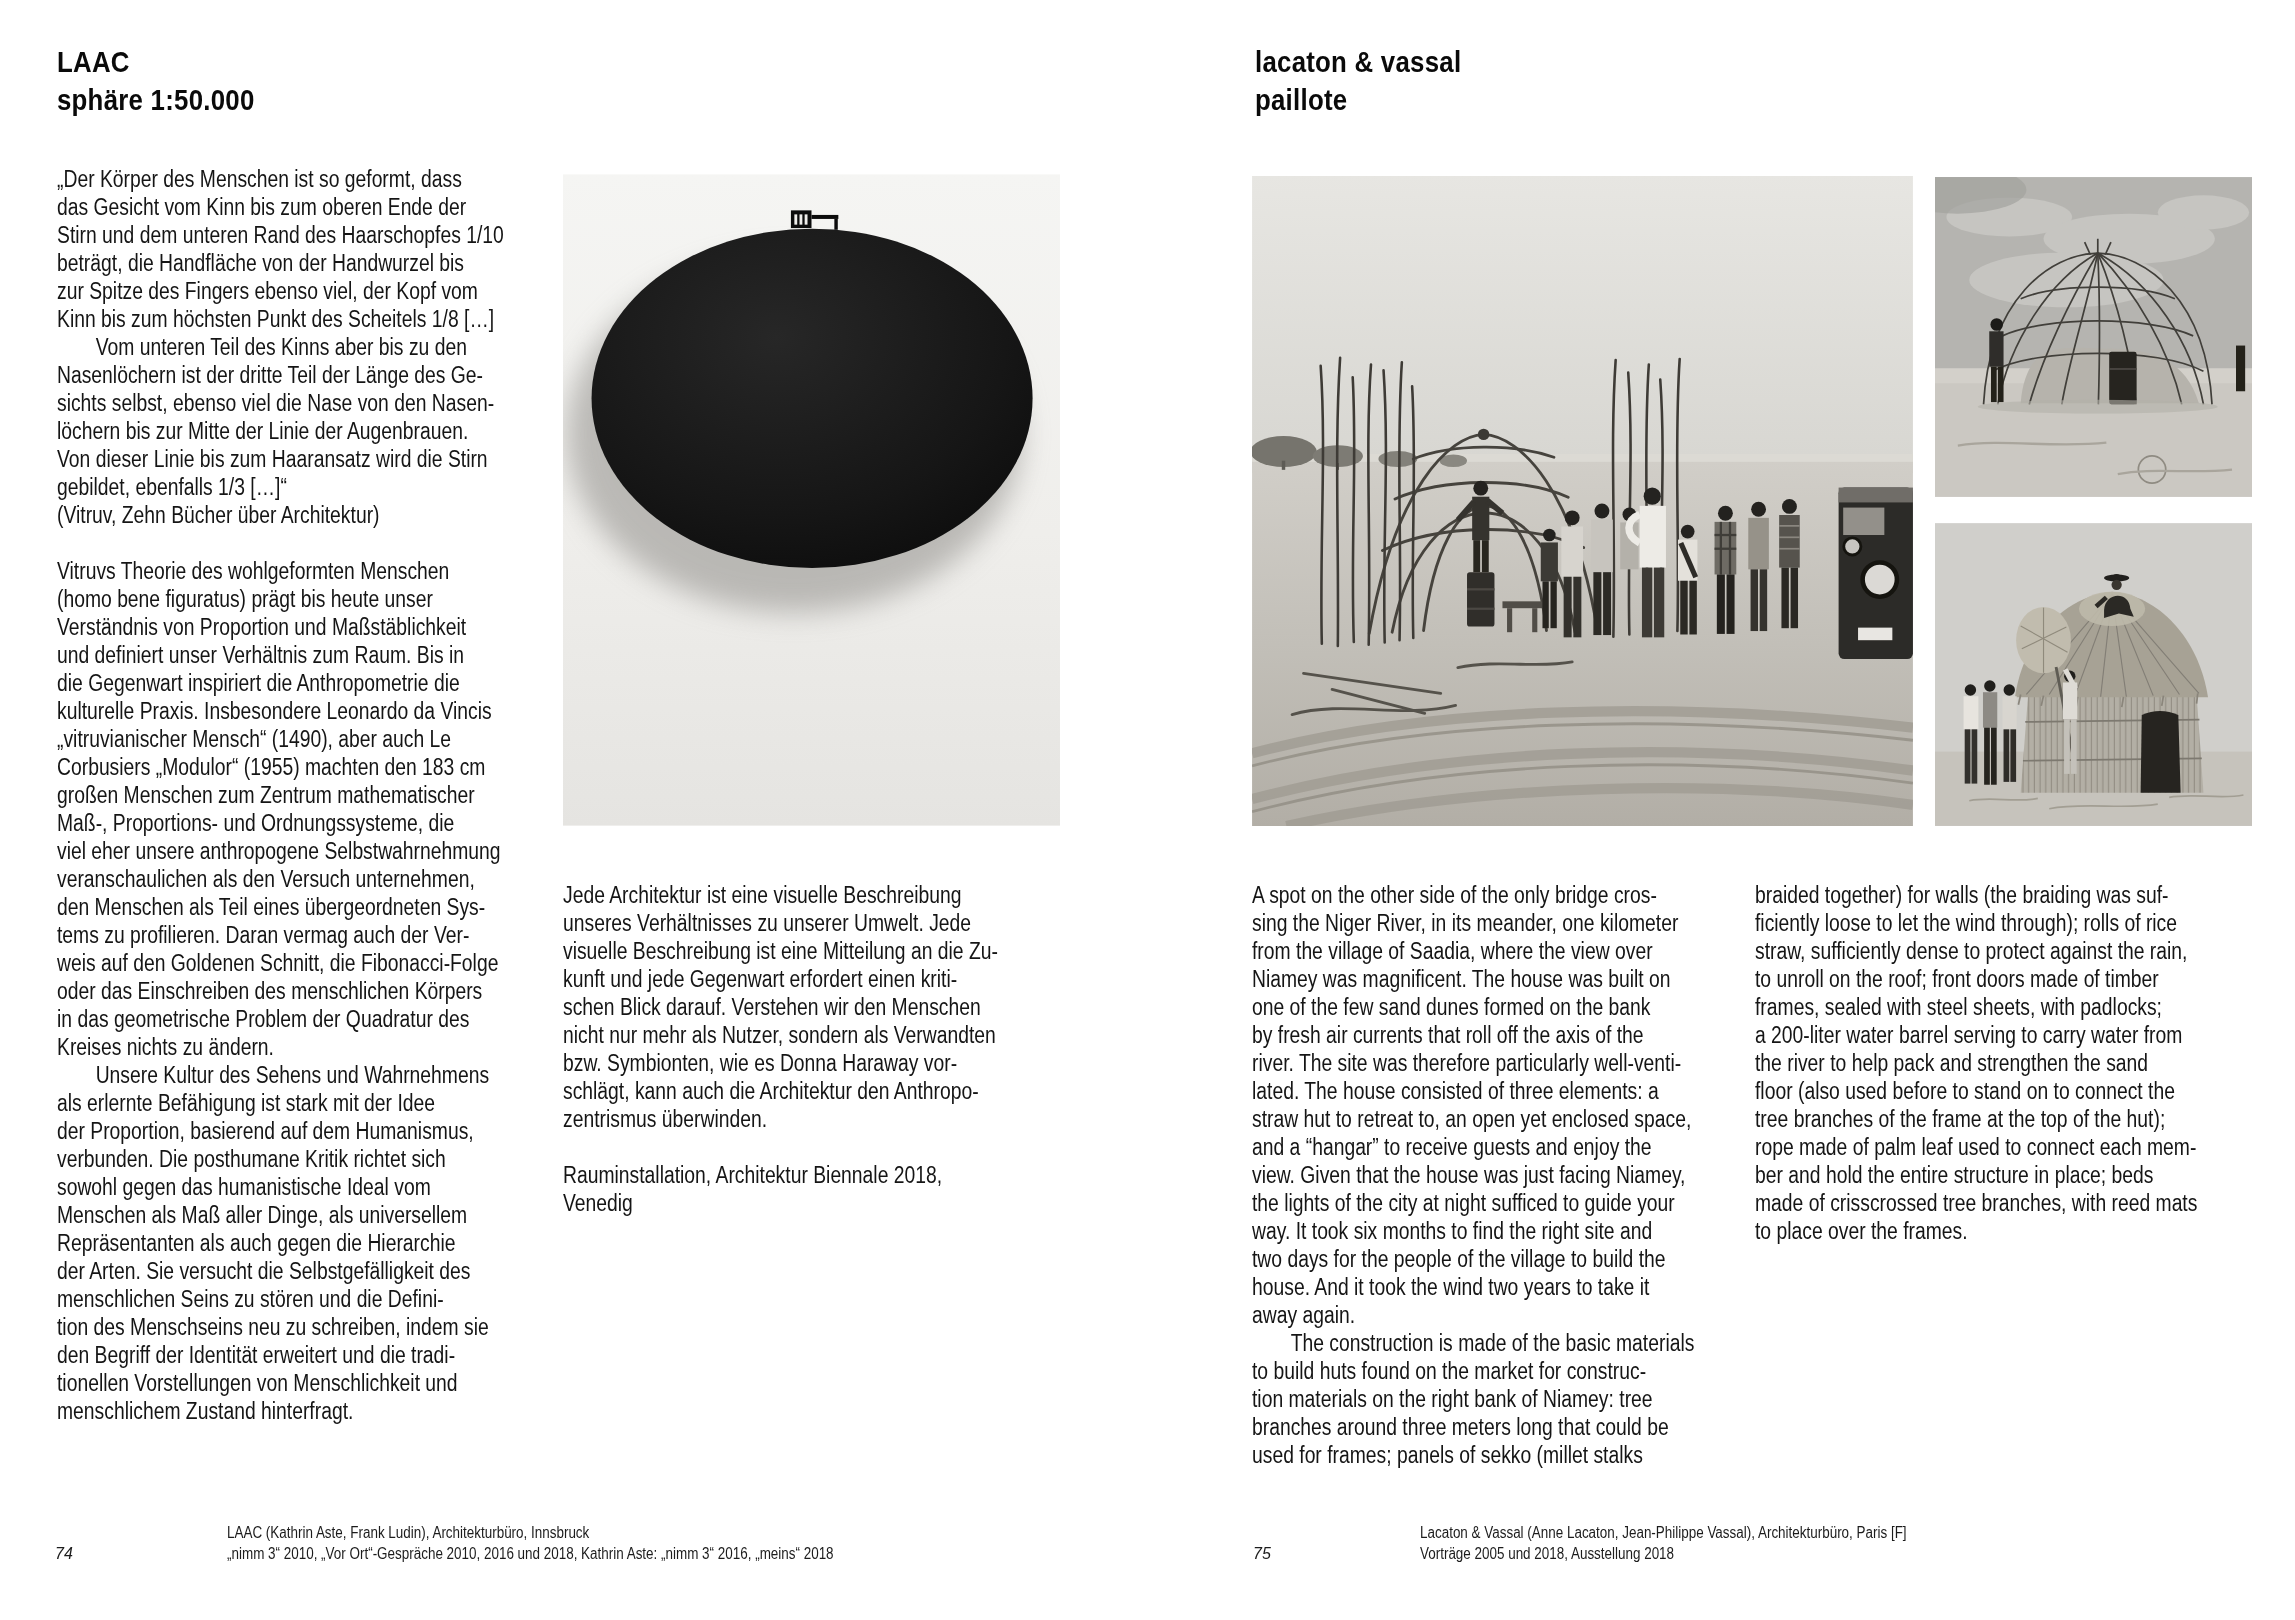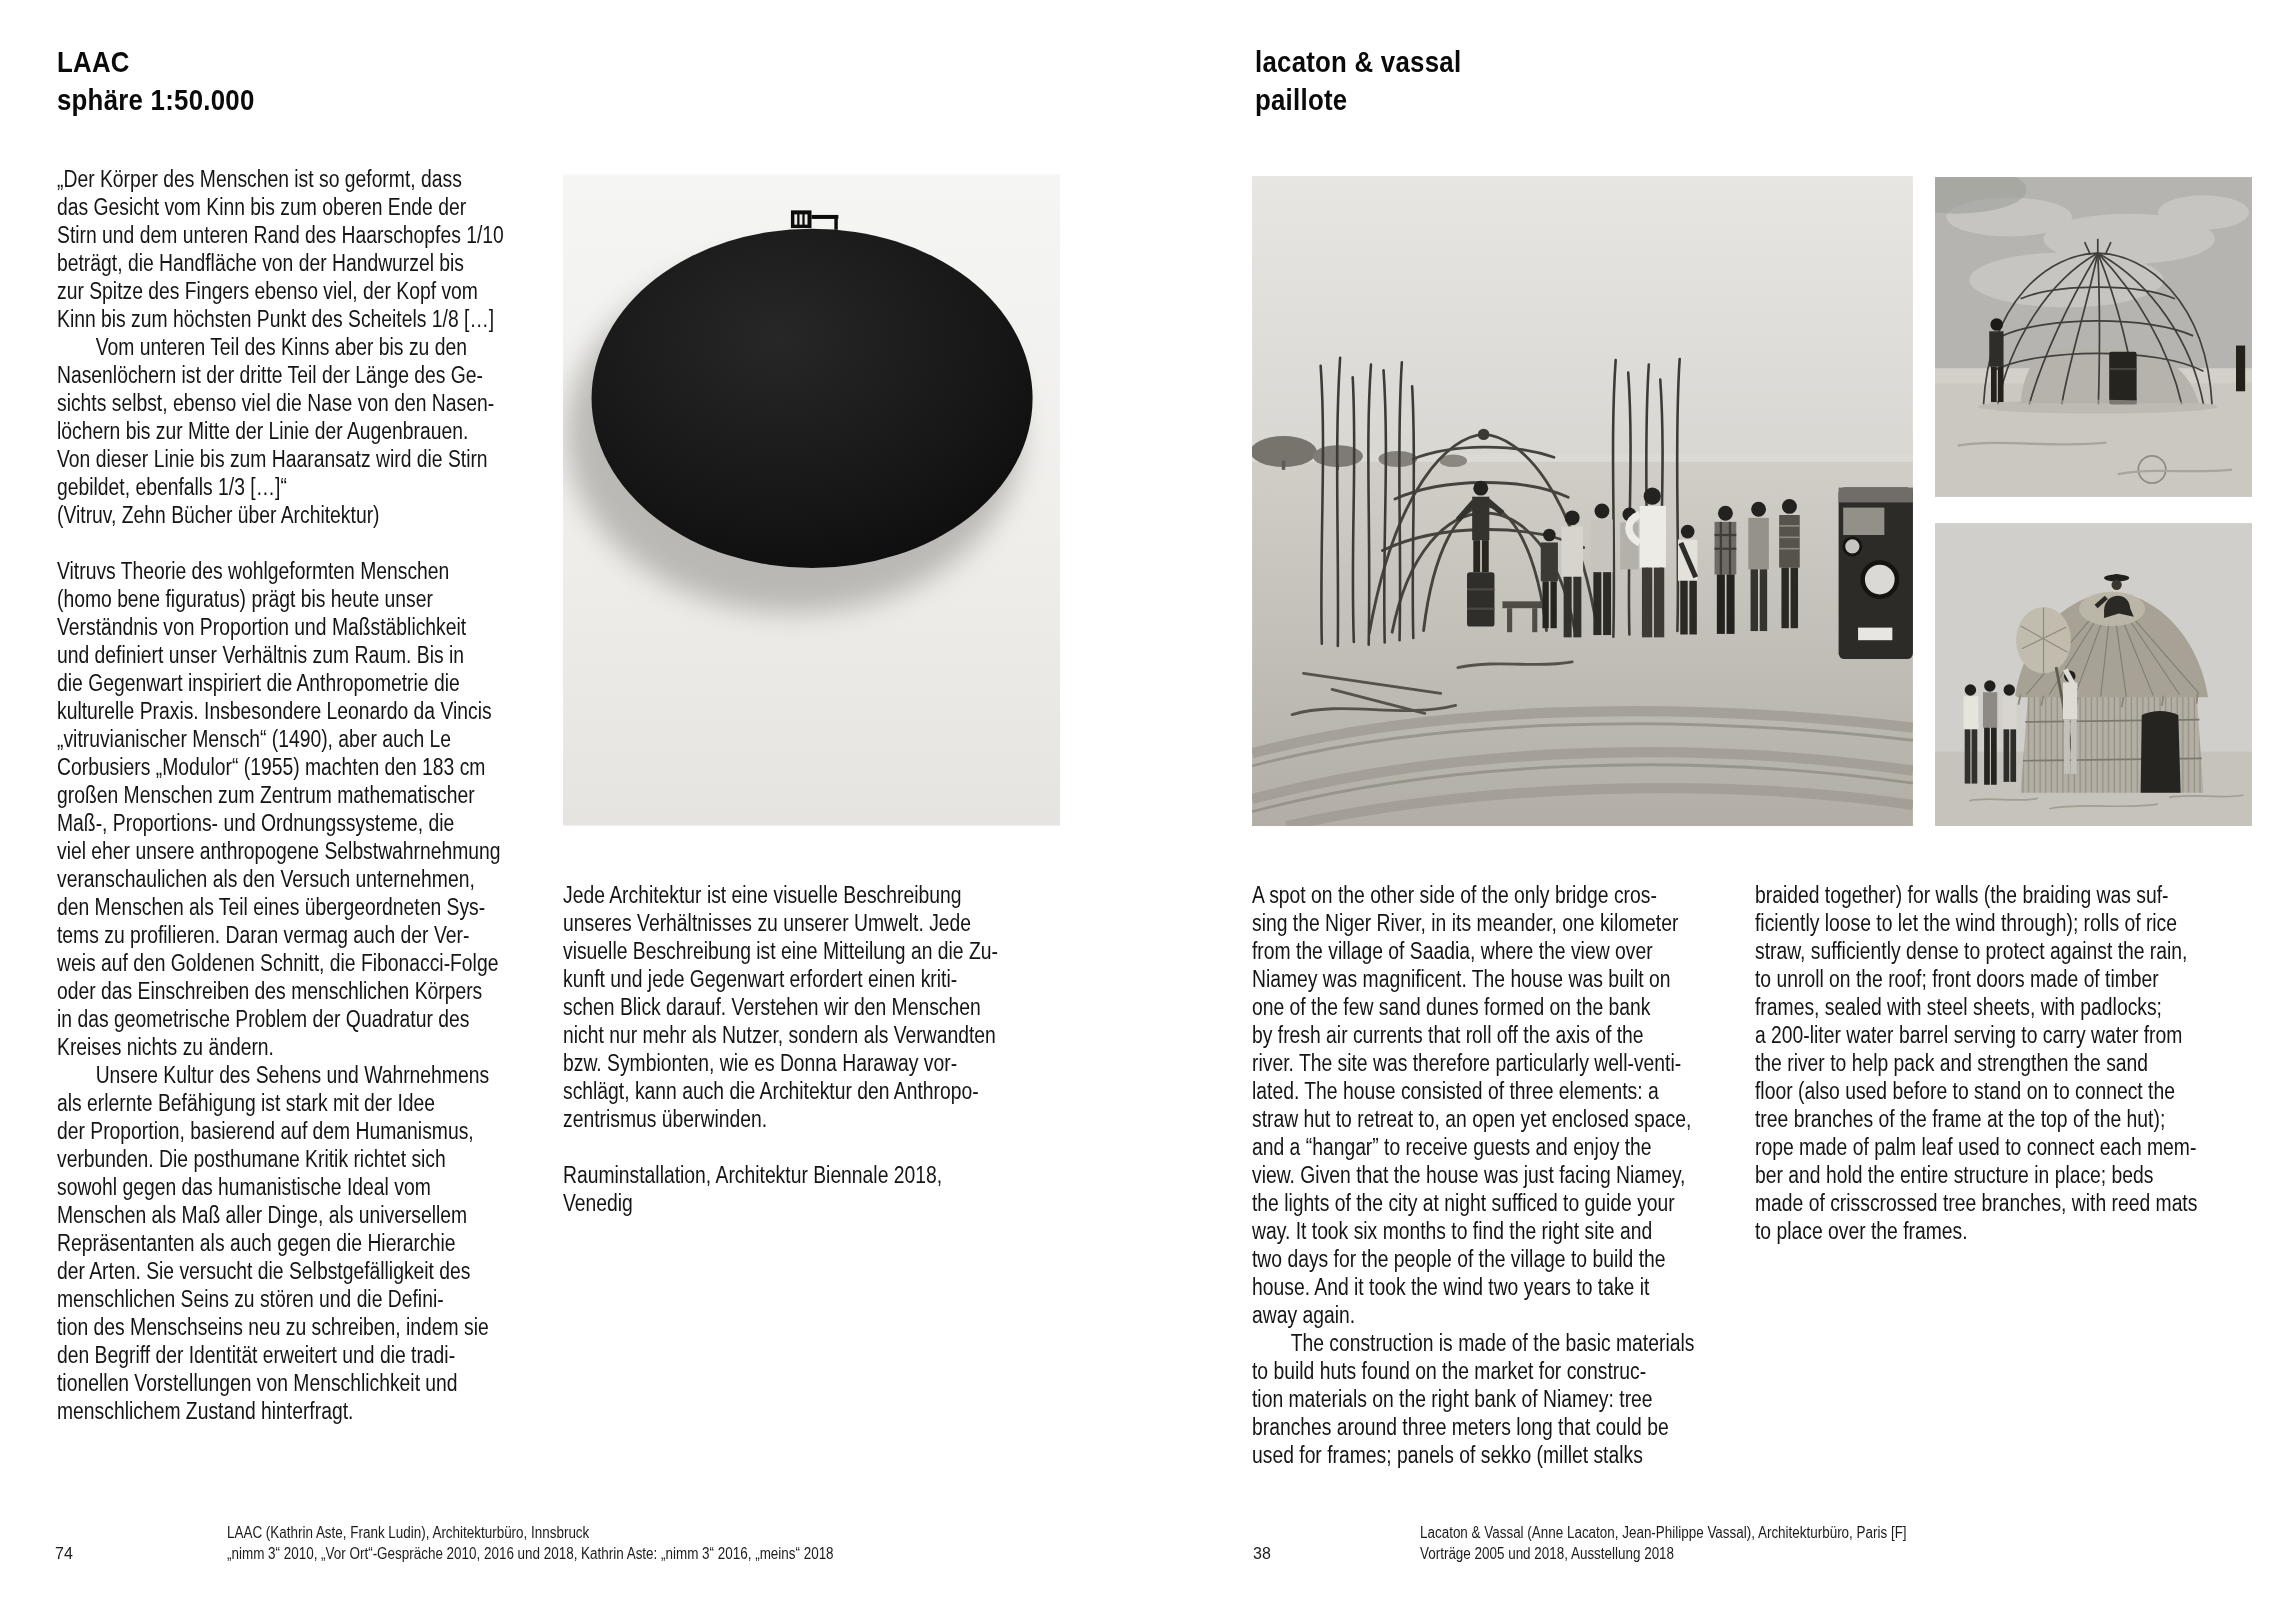--- a/index.html
+++ b/index.html
@@ -4,21 +4,21 @@
 <style>
   html,body{margin:0;padding:0;}
   body{
     width:2295px;height:1620px;position:relative;background:#ffffff;
     font-family:"Liberation Sans", sans-serif;color:#121212;overflow:hidden;
   }
   .txt{position:absolute;white-space:pre-wrap;transform-origin:0 0;}
   .title{font-size:30px;line-height:38px;font-weight:700;transform:scaleX(0.86);width:572px;letter-spacing:0.3px;color:#0a0a0a;}
   .body{font-size:23px;line-height:28px;transform:scaleX(0.84);width:606px;color:#151515;}
   .foot{font-size:16px;line-height:21px;transform:scaleX(0.84);width:1143px;color:#1c1c1c;}
-  .pnum{font-size:16px;line-height:21px;color:#1c1c1c;}
+  .pnum{font-size:16px;line-height:21px;color:#1c1c1c;font-style:italic;}
   figure{position:absolute;margin:0;padding:0;}
   svg{display:block;}
 </style>
 </head>
 <body>
 
 <div id="spread">
 
   <section>
     <div class="txt title" style="left:57px;top:43px">LAAC
@@ -458,18 +458,18 @@
 frames, sealed with steel sheets, with padlocks;
 a 200-liter water barrel serving to carry water from
 the river to help pack and strengthen the sand
 floor (also used before to stand on to connect the
 tree branches of the frame at the top of the hut);
 rope made of palm leaf used to connect each mem-
 ber and hold the entire structure in place; beds
 made of crisscrossed tree branches, with reed mats
 to place over the frames.</div>
 
-    <div class="txt pnum" style="left:1253px;top:1543px">38</div>
+    <div class="txt pnum" style="left:1253px;top:1543px">75</div>
     <div class="txt foot" style="left:1420px;top:1522px">Lacaton &amp; Vassal (Anne Lacaton, Jean-Philippe Vassal), Architekturbüro, Paris [F]
 Vorträge 2005 und 2018, Ausstellung 2018</div>
   </section>
 </div>
 
 
 </body></html>

